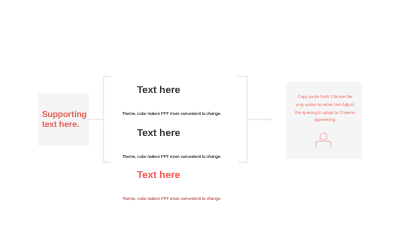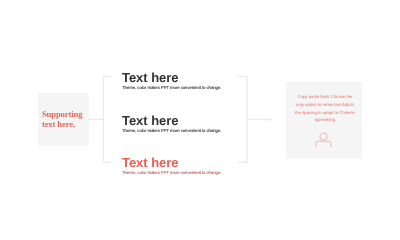--- a/index.html
+++ b/index.html
@@ -5,23 +5,23 @@
 <style>
   html,body{margin:0;padding:0;}
   body{width:400px;height:225px;background:#ffffff;font-family:"Liberation Sans",sans-serif;overflow:hidden;
     -webkit-font-smoothing:antialiased;text-rendering:geometricPrecision;}
   #slide{position:relative;width:400px;height:225px;background:#ffffff;}
   .item,#supporting-text,#right-text{transform:translateZ(0);}
   .panel{position:absolute;background:#f5f5f5;}
   #left-panel{left:37.9px;top:93.1px;width:51.3px;height:52.5px;border-radius:1.5px;}
   #right-panel{left:286px;top:81.8px;width:76.2px;height:77.2px;border-radius:1.5px;}
   #supporting-text{position:absolute;left:4px;top:16px;width:46px;
-    font-size:8.6px;font-weight:bold;line-height:10px;color:#e4645b;letter-spacing:-0.1px;font-family:Liberation Serif, serif;}
+    font-size:8.6px;font-weight:bold;line-height:10px;color:#e4645b;letter-spacing:-0.1px;}
   .item{position:absolute;left:122px;}
-  .item .title{font-size:13px;font-weight:bold;color:#333333;letter-spacing:-0.05px;margin:0;}
+  .item .title{font-size:10px;font-weight:bold;color:#333333;letter-spacing:-0.05px;margin:15px;}
   .item .sub{font-size:4.35px;font-weight:normal;color:#444444;margin:0;margin-top:-0.1px;letter-spacing:-0.09px;text-shadow:0 0 0.3px rgba(70,70,70,0.7);}
   #item1{top:69.7px;}
   #item2{top:112.6px;}
   #item3{top:155.2px;}
   #item3 .title{color:#ea5b52;}
   #item3 .sub{color:#ef7a72;}
   #right-text{position:absolute;left:292px;top:93px;width:66px;text-align:center;
     font-size:4.3px;line-height:7.75px;color:#ea6e66;letter-spacing:-0.02px;white-space:nowrap;}
   #person-icon{position:absolute;left:315.3px;top:132px;width:16.6px;height:15.7px;}
   svg{display:block;overflow:visible;}

